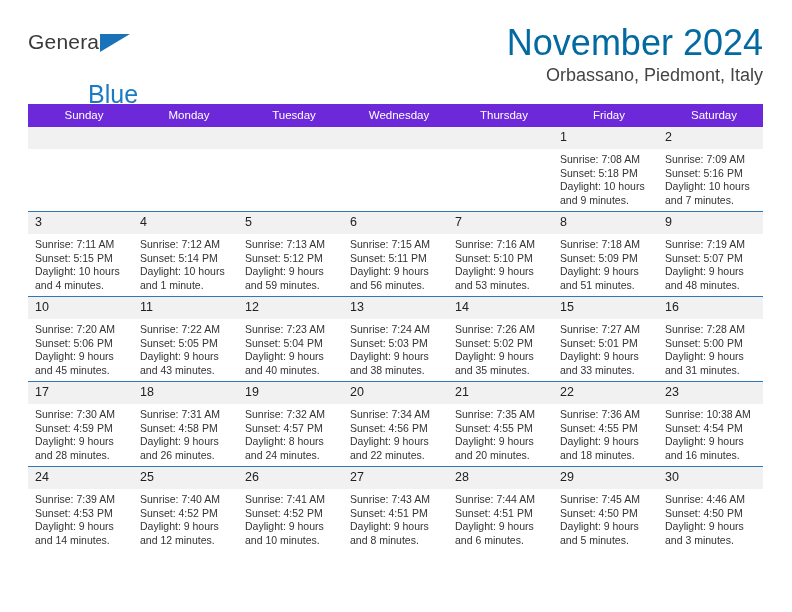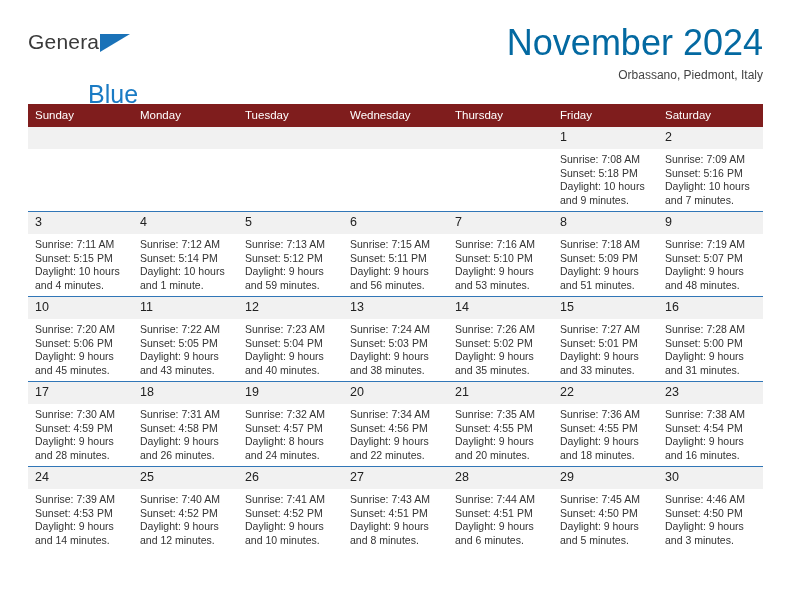--- a/index.html
+++ b/index.html
@@ -74,44 +74,44 @@
     text-align: right;
   }
   .cal-title {
     font-size: 36px;
     line-height: 34px;
     color: #0369a1;
     font-weight: 400;
     white-space: nowrap;
   }
   .cal-subtitle {
-    font-size: 12px;
+    font-size: 18px;
     line-height: 20px;
     color: #444444;
     font-weight: 400;
     margin-top: 5px;
     white-space: nowrap;
   }
 
   
   .calendar {
     position: absolute;
     left: 28px;
     top: 104px;
     width: 735px;
     border-collapse: collapse;
     table-layout: fixed;
   }
 
   .calendar th {
-    background: #7f1d1d;
+    background: #6d28d9;
     color: #ffffff;
     font-size: 11.5px;
     font-weight: 400;
-    text-align: left;
+    text-align: center;
     padding: 5px 0 6px 7px;
     height: 12px;
     border: none;
   }
 
   .calendar td {
     vertical-align: top;
     padding: 0;
     border: none;
     border-top: 1px solid #3176b7;
@@ -435,21 +435,21 @@
                 <div>Sunrise: 7:36 AM</div>
                 <div>Sunset: 4:55 PM</div>
                 <div class="wrap">Daylight: 9 hours and 18 minutes.</div>
               </div>
             </div>
           </td>
           <td>
             <div class="cell">
               <div class="daynum">23</div>
               <div class="details">
-                <div>Sunrise: 7:38 AM</div>
+                <div>Sunrise: 10:38 AM</div>
                 <div>Sunset: 4:54 PM</div>
                 <div class="wrap">Daylight: 9 hours and 16 minutes.</div>
               </div>
             </div>
           </td>
         </tr>
         <tr class="week">
           <td>
             <div class="cell">
               <div class="daynum">24</div>

